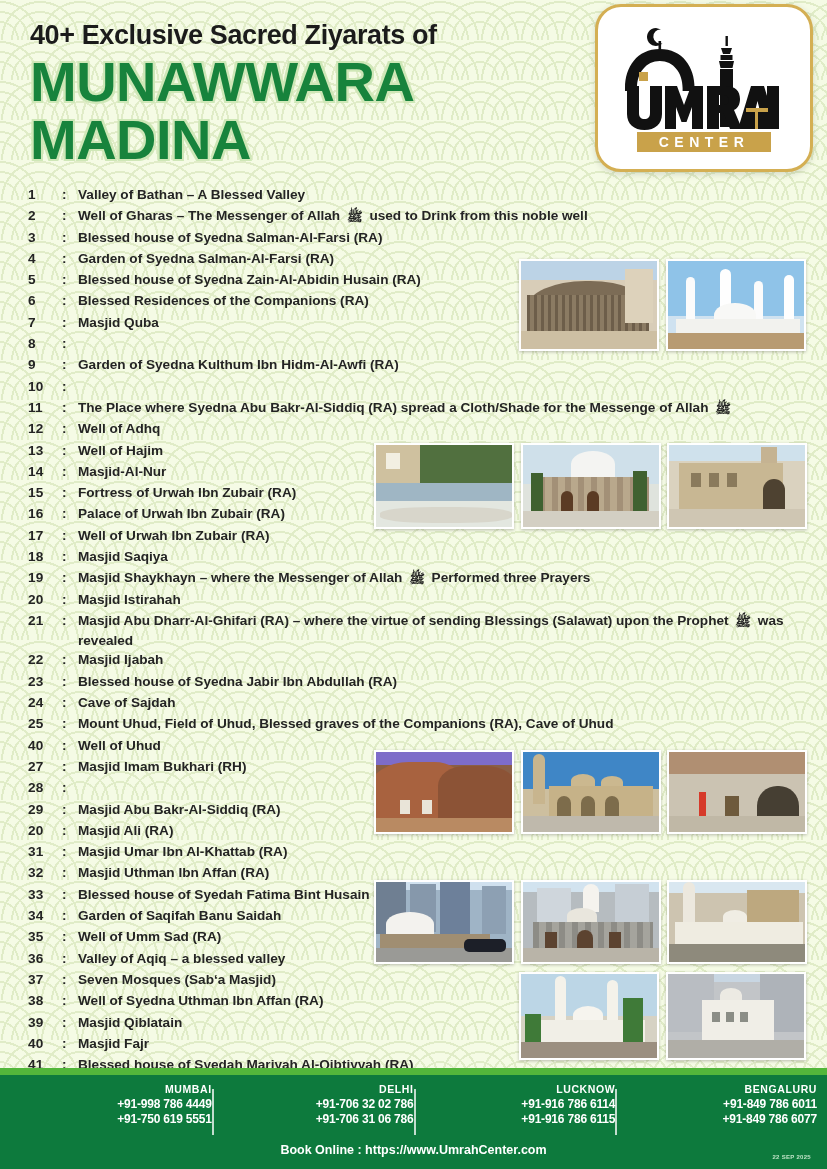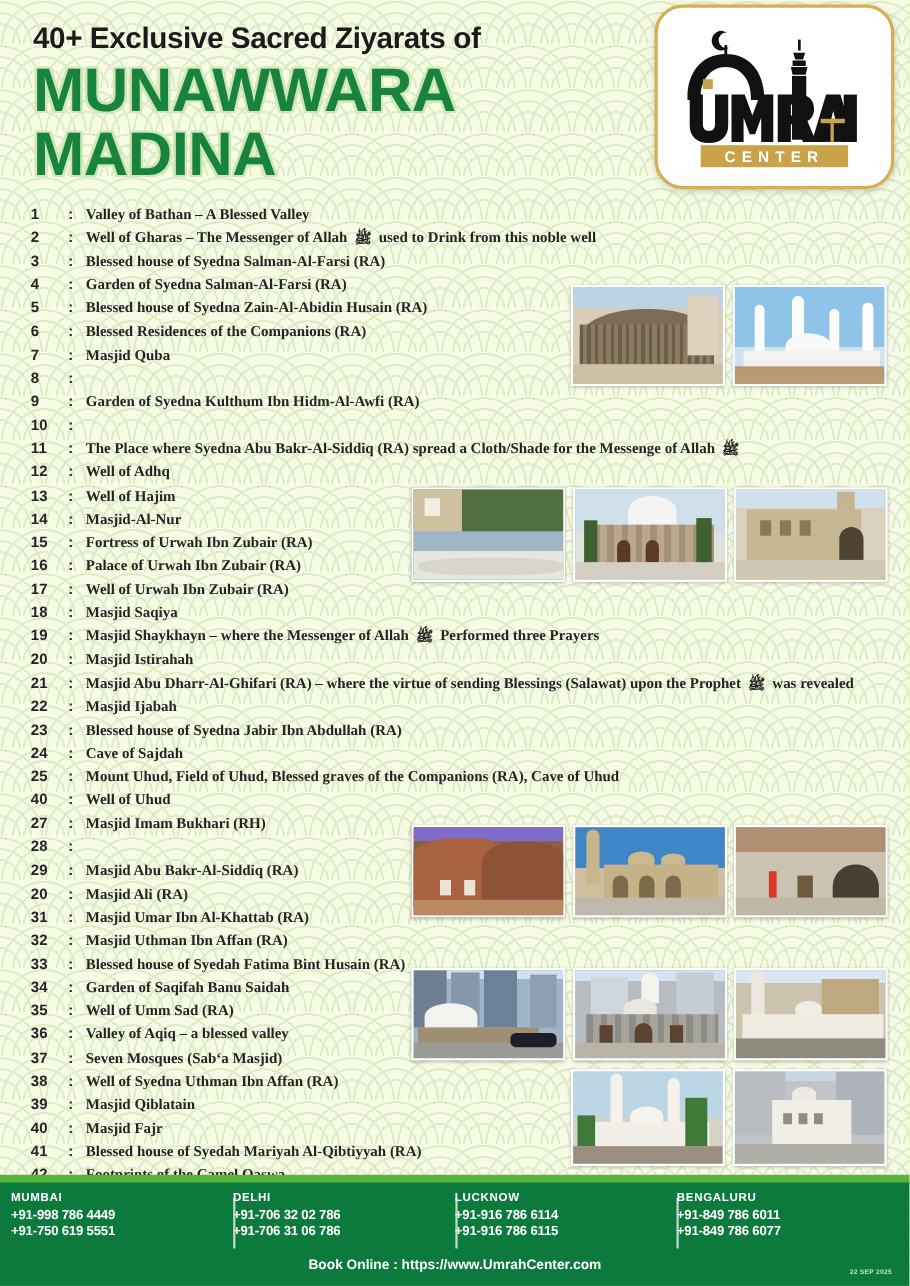--- a/index.html
+++ b/index.html
@@ -132,21 +132,20 @@
   }
   .zcolon {
     width: 16px;
     flex: 0 0 16px;
     text-align: left;
     color: #242424;
   }
   .ztext {
     flex: 1 1 auto;
     padding-right: 6px;
-    font-family: Liberation Serif, serif;
   }
   .ztext .pbuh {
     font-size: 13px;
     display: inline-block;
     transform: translateY(1px);
     padding: 0 3px;
     color: #1f1f1f;
   }
 
   
@@ -179,21 +178,21 @@
     width: 827px; height: 7px;
     background: #53b63b;
   }
   .footer-cols {
     display: flex;
     padding: 9px 10px 0 10px;
     height: 66px;
   }
   .fcol {
     flex: 1 1 25%;
-    text-align: left;
+    text-align: right;
     position: relative;
     color: #ffffff;
   }
   .fcol + .fcol::before {
     content: "";
     position: absolute;
     left: 0; top: 6px;
     width: 2px; height: 46px;
     background: rgba(255,255,255,.75);
   }

